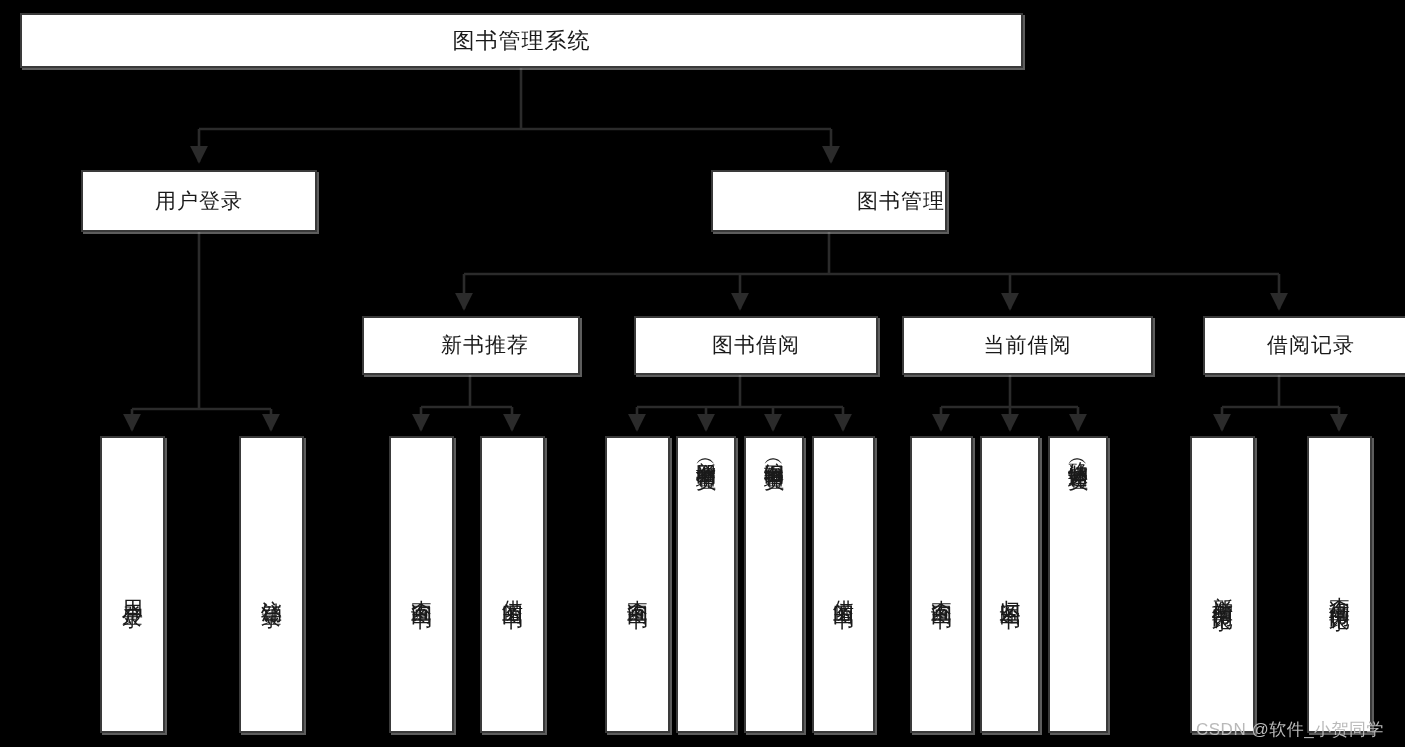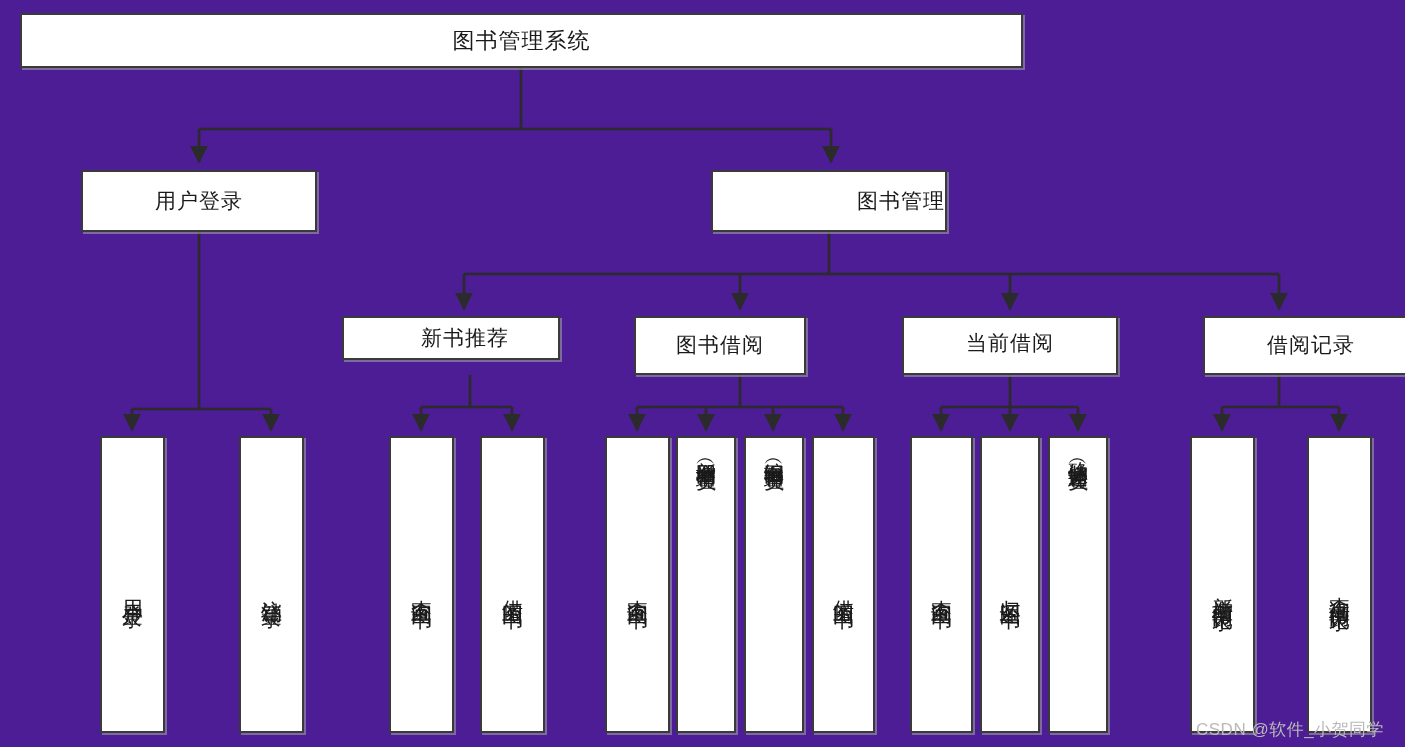--- a/index.html
+++ b/index.html
@@ -7,21 +7,21 @@
     padding: 0;
     background: #ffffff;
   }
   body {
     font-family: "Liberation Sans", "DejaVu Sans", sans-serif;
   }
   #canvas {
     position: relative;
     width: 1405px;
     height: 747px;
-    background: #4c1d95;
+    background: #000000;
     overflow: hidden;
   }
   #edges {
     position: absolute;
     left: 0;
     top: 0;
     width: 1405px;
     height: 747px;
     pointer-events: none;
   }
@@ -132,27 +132,27 @@
     <span class="lbl">图书管理系统</span>
   </div>
 
   <div class="node h" style="left:81px; top:170px; width:236px; height:62px;">
     <span class="lbl">用户登录</span>
   </div>
   <div class="node h" style="left:711px; top:170px; width:236px; height:62px;justify-content:flex-end;">
     <span class="lbl">图书管理</span>
   </div>
 
-  <div class="node h" style="left:342px; top:316px; width:218px; height:44px;padding-left:28px;">
+  <div class="node h" style="left:362px; top:316px; width:218px; height:59px;padding-left:28px;">
     <span class="lbl">新书推荐</span>
   </div>
-  <div class="node h" style="left:634px; top:316px; width:172px; height:59px;">
+  <div class="node h" style="left:634px; top:316px; width:244px; height:59px;">
     <span class="lbl">图书借阅</span>
   </div>
-  <div class="node h" style="left:902px; top:316px; width:216px; height:59px;font-family:Liberation Mono, monospace;">
+  <div class="node h" style="left:902px; top:316px; width:251px; height:59px;">
     <span class="lbl">当前借阅</span>
   </div>
   <div class="node h" style="left:1172px; top:316px; width:216px; height:59px;margin-left:31px;">
     <span class="lbl">借阅记录</span>
   </div>
 
   <div class="node v center" style="left:100px; top:436px; width:65px; height:297px;">
     <span class="lbl">用户登录</span>
   </div>
   <div class="node v center" style="left:239px; top:436px; width:65px; height:297px;">

